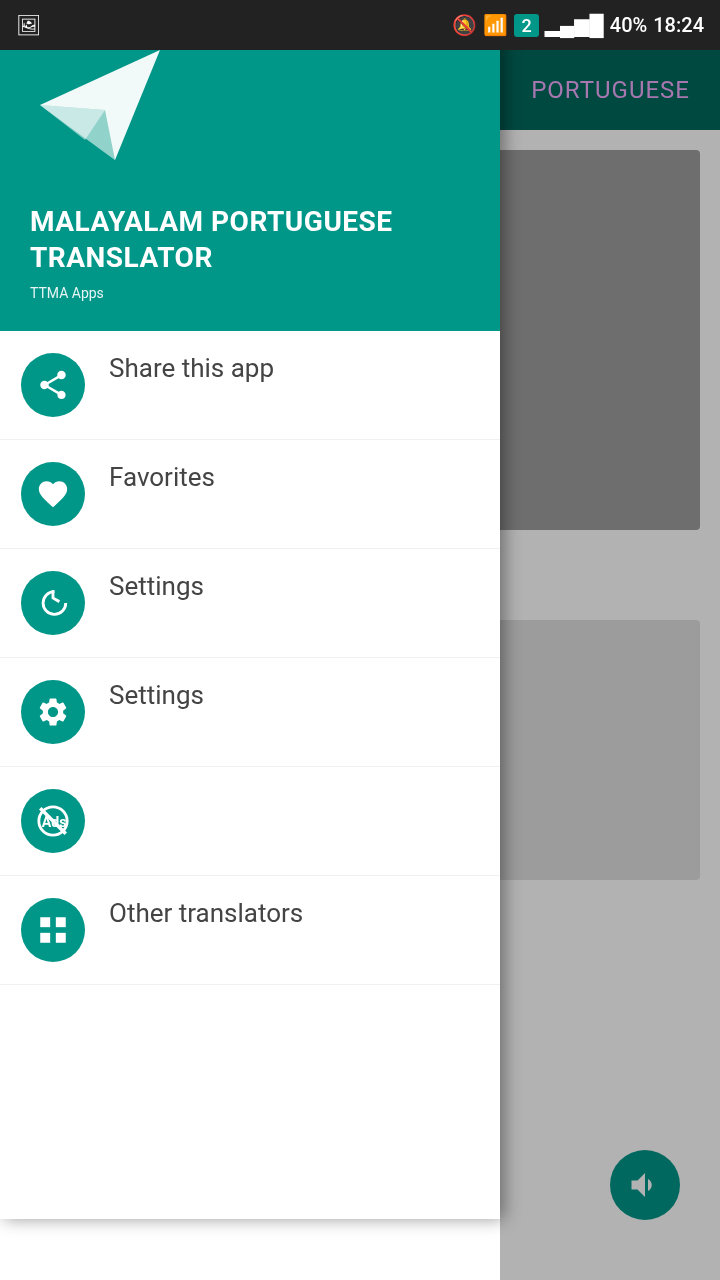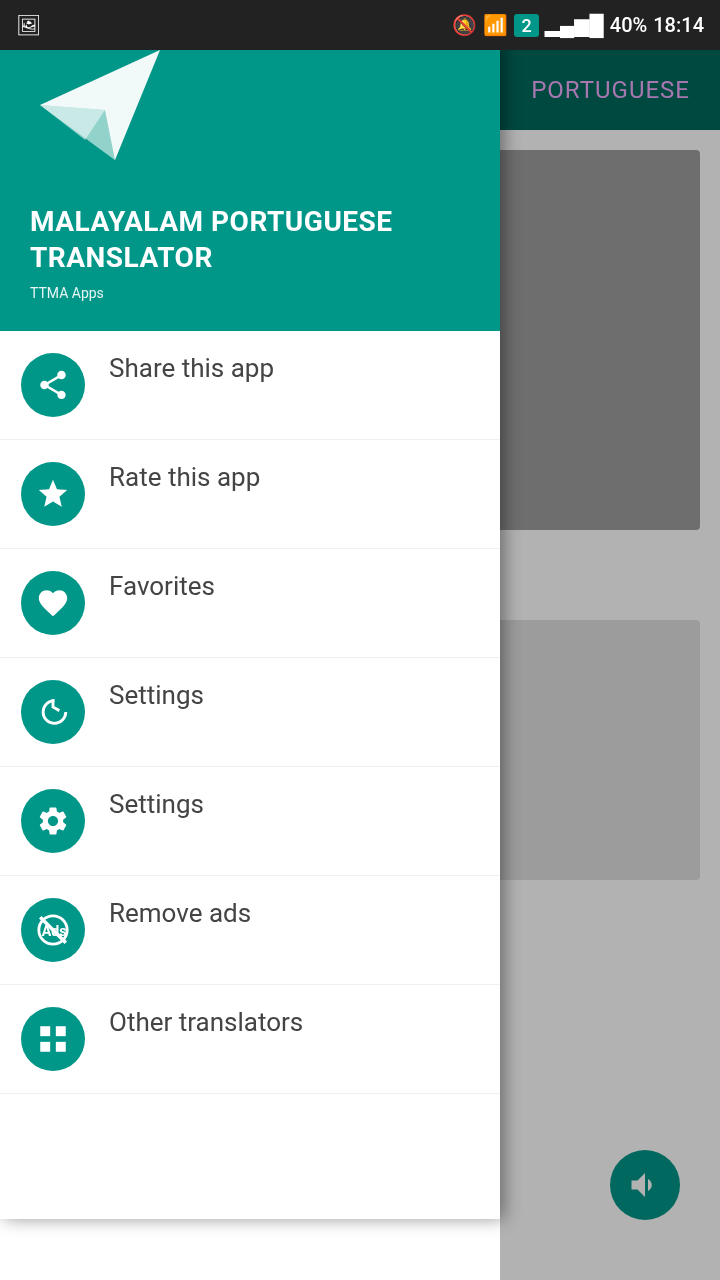--- a/index.html
+++ b/index.html
@@ -184,21 +184,21 @@
   <div class="status-bar-left">
 
     <span style="color:#fff;font-size:20px;">🖼</span>
   </div>
   <div class="status-bar-right">
     <span class="status-text">🔕</span>
     <span class="status-text">📶</span>
     <span class="status-text" style="background:#009688;color:#fff;padding:1px 7px;border-radius:3px;font-size:18px;">2</span>
     <span class="status-text">▂▄▆█</span>
     <span class="status-text">40%</span>
-    <span class="status-text">18:14</span>
+    <span class="status-text">18:24</span>
   </div>
 </div>
 
 <div class="bg-content">
   <div class="bg-header">
     <span class="bg-header-text">PORTUGUESE</span>
   </div>
 
   <div class="bg-text-area">
     <div class="bg-malayalam">
@@ -258,28 +258,20 @@
 
     <div class="menu-item">
       <div class="menu-icon-circle">
         <svg viewBox="0 0 24 24">
           <path d="M18 16.08c-.76 0-1.44.3-1.96.77L8.91 12.7c.05-.23.09-.46.09-.7s-.04-.47-.09-.7l7.05-4.11c.54.5 1.25.81 2.04.81 1.66 0 3-1.34 3-3s-1.34-3-3-3-3 1.34-3 3c0 .24.04.47.09.7L8.04 9.81C7.5 9.31 6.79 9 6 9c-1.66 0-3 1.34-3 3s1.34 3 3 3c.79 0 1.5-.31 2.04-.81l7.12 4.16c-.05.21-.08.43-.08.65 0 1.61 1.31 2.92 2.92 2.92 1.61 0 2.92-1.31 2.92-2.92s-1.31-2.92-2.92-2.92z"></path>
         </svg>
       </div>
       <span class="menu-label">Share this app</span>
     </div>
 
-    <div class="menu-item">
-      <div class="menu-icon-circle">
-        <svg viewBox="0 0 24 24">
-          <path d="M12 17.27L18.18 21l-1.64-7.03L22 9.24l-7.19-.61L12 2 9.19 8.63 2 9.24l5.46 4.73L5.82 21z"></path>
-        </svg>
-      </div>
-      <span class="menu-label">Rate this app</span>
-    </div>
 
     <div class="menu-item">
       <div class="menu-icon-circle">
         <svg viewBox="0 0 24 24">
           <path d="M12 21.35l-1.45-1.32C5.4 15.36 2 12.28 2 8.5 2 5.42 4.42 3 7.5 3c1.74 0 3.41.81 4.5 2.09C13.09 3.81 14.76 3 16.5 3 19.58 3 22 5.42 22 8.5c0 3.78-3.4 6.86-8.55 11.54L12 21.35z"></path>
         </svg>
       </div>
       <span class="menu-label">Favorites</span>
     </div>
 
@@ -304,21 +296,20 @@
 
     <div class="menu-item">
       <div class="menu-icon-circle">
         <svg viewBox="0 0 24 24">
 
           <text x="4" y="16" font-size="10" fill="white" font-weight="bold">Ads</text>
           <line x1="3" y1="3" x2="21" y2="21" stroke="white" stroke-width="2.5"></line>
           <circle cx="12" cy="12" r="10" fill="none" stroke="white" stroke-width="2"></circle>
         </svg>
       </div>
-      <span class="menu-label">Remove ads</span>
     </div>
 
     <div class="menu-item">
       <div class="menu-icon-circle">
         <svg viewBox="0 0 24 24">
           <rect x="3" y="3" width="7" height="7" fill="white"></rect>
           <rect x="14" y="3" width="7" height="7" fill="white"></rect>
           <rect x="3" y="14" width="7" height="7" fill="white"></rect>
           <rect x="14" y="14" width="7" height="7" fill="white"></rect>
         </svg>

